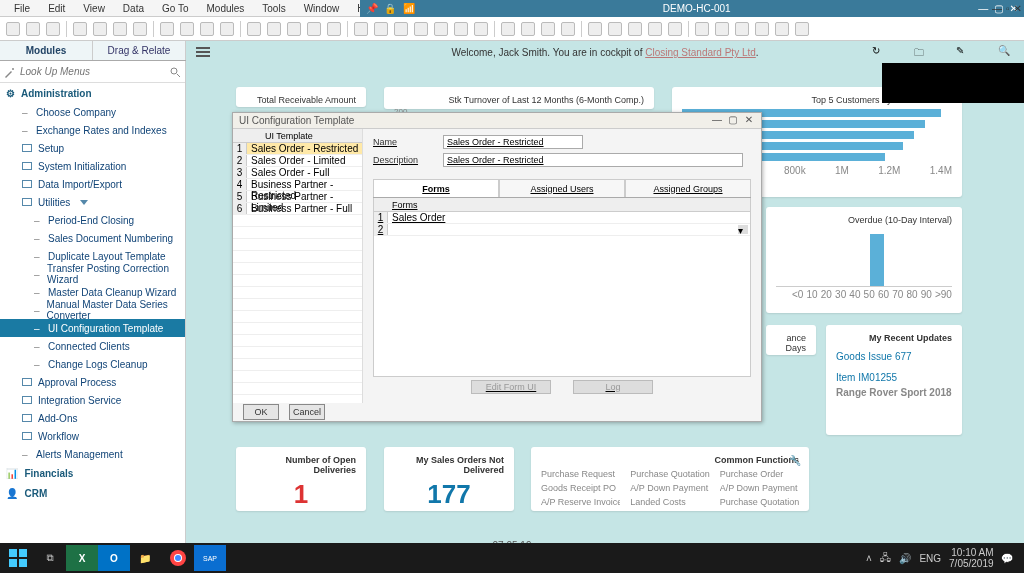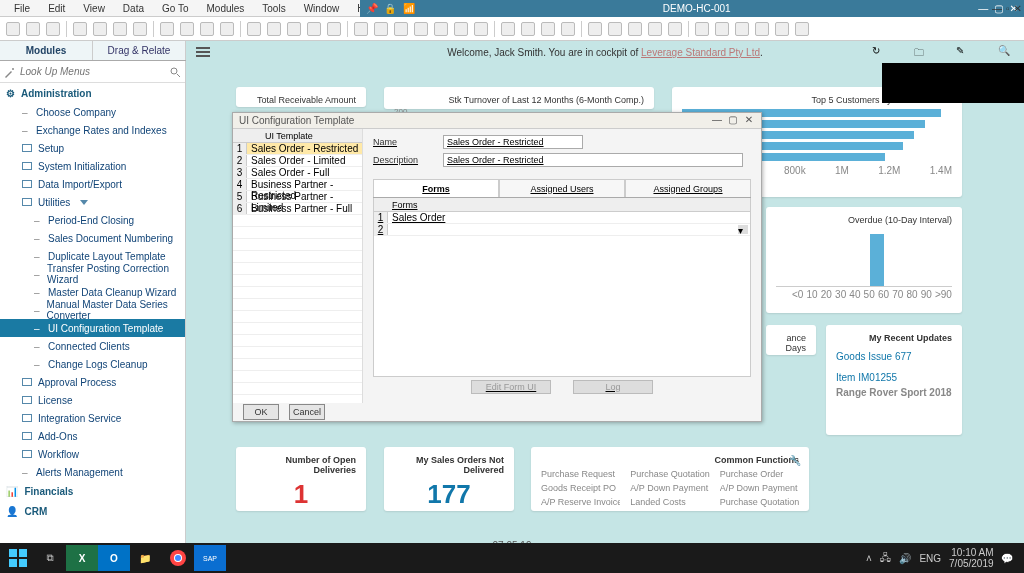--- a/index.html
+++ b/index.html
@@ -282,24 +282,20 @@
     <div class="item sub">
         <span class="dash">–</span>
         <span>Change Logs Cleanup</span>
       </div>
     <div class="item">
         <span class="sq"></span>
         <span>Approval Process</span>
       </div>
     <div class="item">
         <span class="sq"></span>
-        <span>License</span>
-      </div>
-    <div class="item">
-        <span class="sq"></span>
         <span>Integration Service</span>
       </div>
     <div class="item">
         <span class="sq"></span>
         <span>Add-Ons</span>
       </div>
     <div class="item">
         <span class="sq"></span>
         <span>Workflow</span>
       </div>
@@ -317,21 +313,21 @@
       </div>
   </div>
 </div>
 
 <div class="main">
   <div class="hamb">
       <div></div>
       <div></div>
       <div></div>
     </div>
-  <div class="welcome"><span>Welcome, Jack Smith. You are in cockpit of </span><a>Leverage Standard Pty Ltd</a>.</div>
+  <div class="welcome"><span>Welcome, Jack Smith. You are in cockpit of </span><a>Closing Standard Pty Ltd</a>.</div>
   <div class="topicons">
     <div>↻</div>
     <div>🗀</div>
     <div>✎</div>
     <div>🔍</div>
   </div>
   <div class="blackbox"></div>
 
   <div class="widgets">
     <div class="widget" style="top:0;left:0;width:130px;height:20px">

